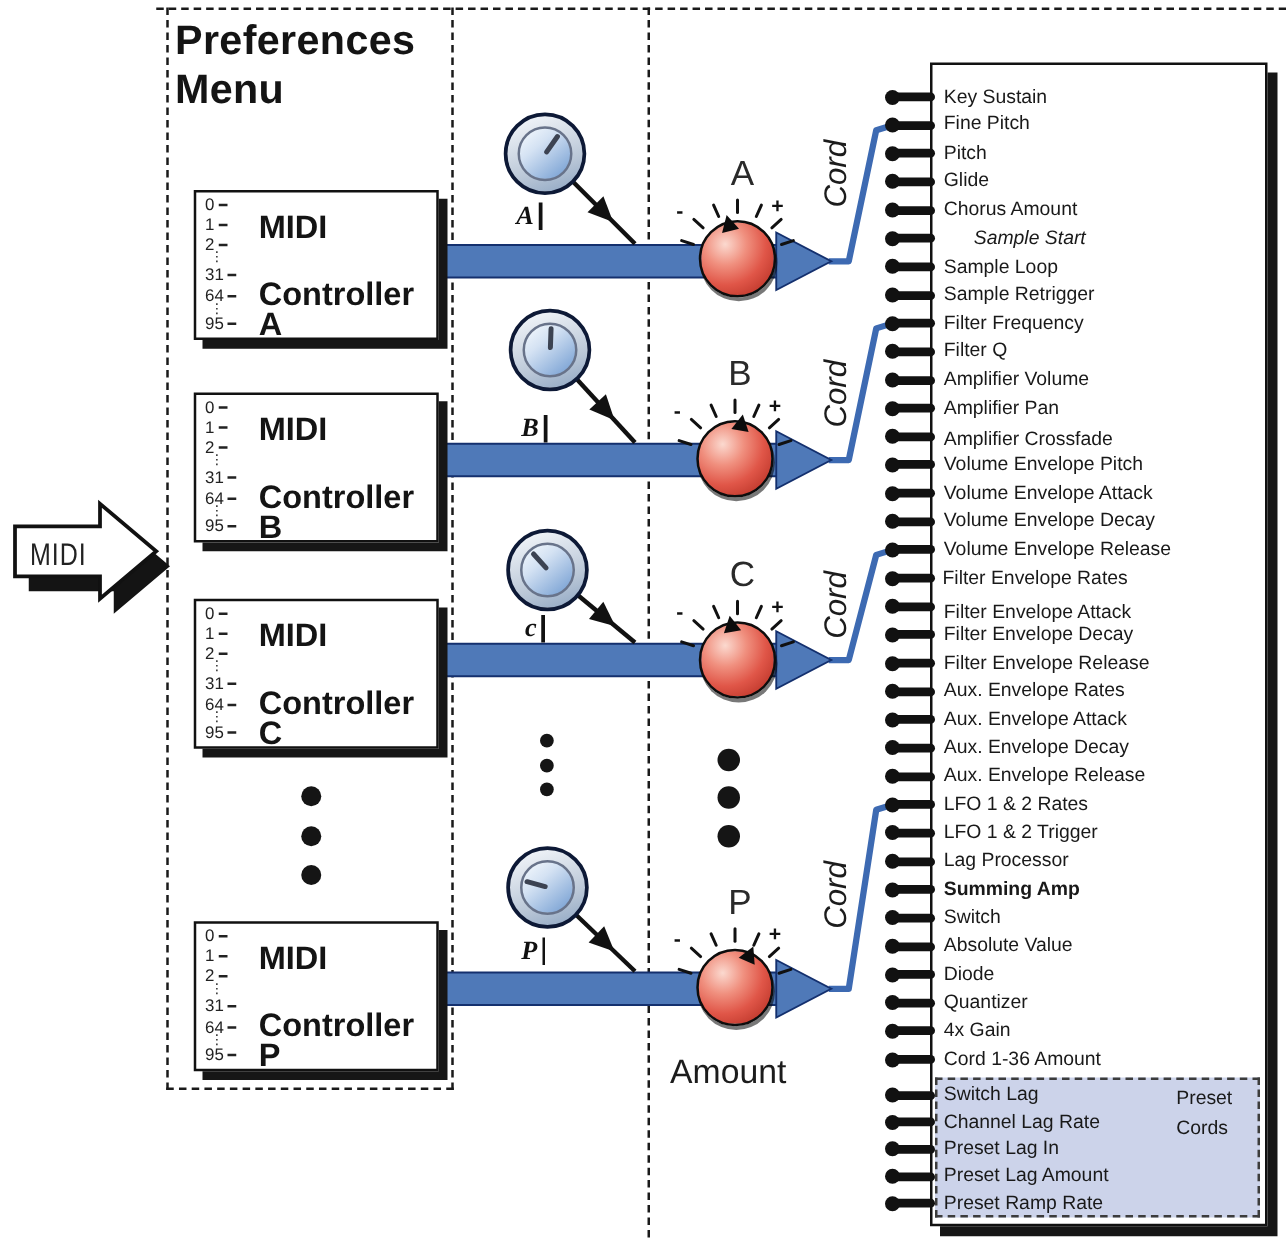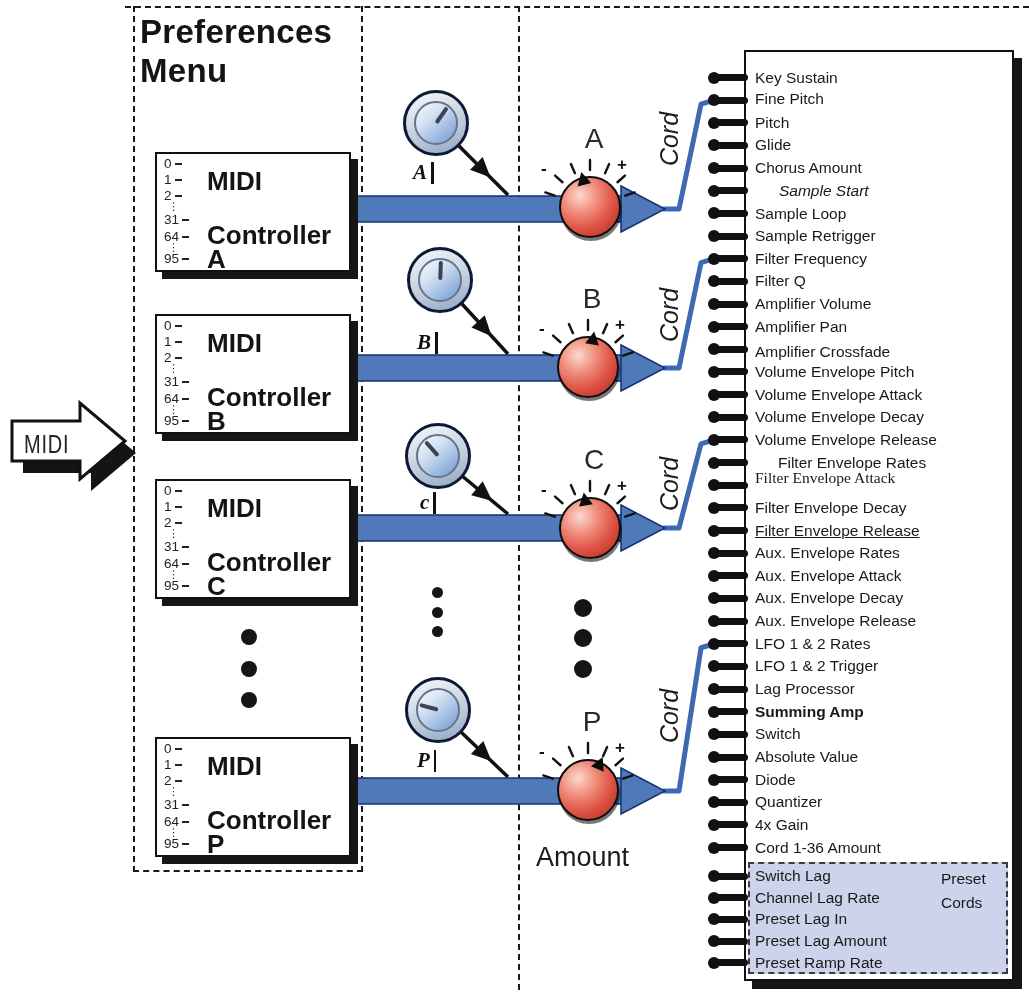--- a/index.html
+++ b/index.html
@@ -373,27 +373,27 @@
       <div class="dest" style="left: 755px; top: 341px;">Amplifier Crossfade</div>
       <div class="tick" style="left: 711px; top: 345.8px;"></div>
       <div class="dest" style="left: 755px; top: 360.95px;">Volume Envelope Pitch</div>
       <div class="tick" style="left: 711px; top: 368.45px;"></div>
       <div class="dest" style="left: 755px; top: 383.6px;">Volume Envelope Attack</div>
       <div class="tick" style="left: 711px; top: 391.1px;"></div>
       <div class="dest" style="left: 755px; top: 406.25px;">Volume Envelope Decay</div>
       <div class="tick" style="left: 711px; top: 413.75px;"></div>
       <div class="dest" style="left: 755px; top: 428.9px;">Volume Envelope Release</div>
       <div class="tick" style="left: 711px; top: 436.4px;"></div>
-      <div class="dest" style="left: 754px; top: 451.55px; margin-left: 24px;">Filter Envelope Rates</div>
+      <div class="dest" style="left: 754px; top: 451.55px;">Filter Envelope Rates</div>
       <div class="tick" style="left: 711px; top: 459.05px;"></div>
-      <div class="dest" style="left: 755px; top: 467px; font-family: Liberation Serif, serif;">Filter Envelope Attack</div>
+      <div class="dest" style="left: 755px; top: 479px;">Filter Envelope Attack</div>
       <div class="tick" style="left: 711px; top: 481.7px;"></div>
       <div class="dest" style="left: 755px; top: 496.85px;">Filter Envelope Decay</div>
       <div class="tick" style="left: 711px; top: 504.35px;"></div>
-      <div class="dest" style="left: 755px; top: 519.5px; text-decoration: underline;">Filter Envelope Release</div>
+      <div class="dest" style="left: 755px; top: 519.5px;">Filter Envelope Release</div>
       <div class="tick" style="left: 711px; top: 527px;"></div>
       <div class="dest" style="left: 755px; top: 542.15px;">Aux. Envelope Rates</div>
       <div class="tick" style="left: 711px; top: 549.65px;"></div>
       <div class="dest" style="left: 755px; top: 564.8px;">Aux. Envelope Attack</div>
       <div class="tick" style="left: 711px; top: 572.3px;"></div>
       <div class="dest" style="left: 755px; top: 587.45px;">Aux. Envelope Decay</div>
       <div class="tick" style="left: 711px; top: 594.95px;"></div>
       <div class="dest" style="left: 755px; top: 610.1px;">Aux. Envelope Release</div>
       <div class="tick" style="left: 711px; top: 617.6px;"></div>
       <div class="dest" style="left: 755px; top: 632.75px;">LFO 1 &amp; 2 Rates</div>

